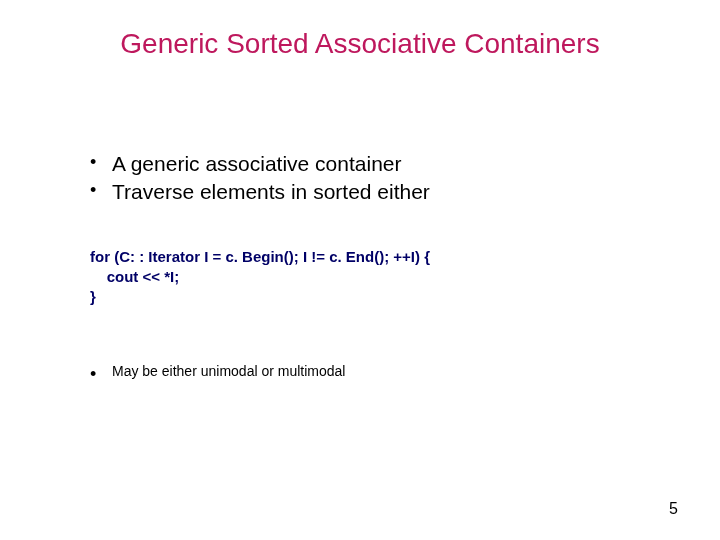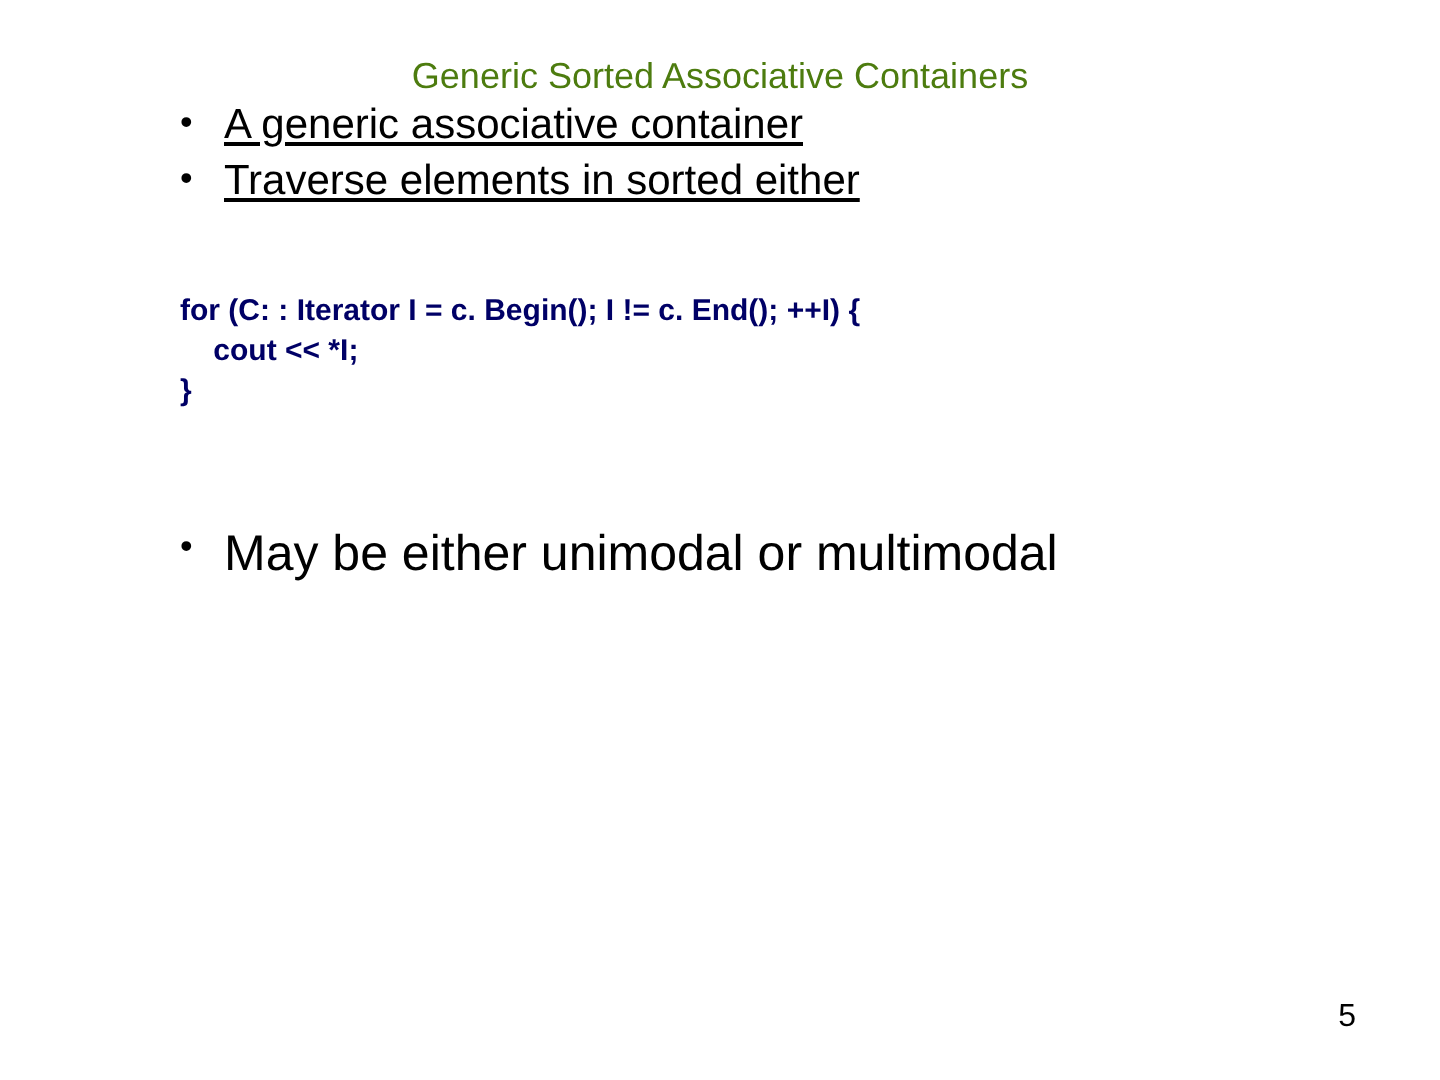--- a/index.html
+++ b/index.html
@@ -15,32 +15,32 @@
       position: relative;
       overflow: hidden;
     }
     .slide {
       width: 100%;
       height: 100%;
       padding: 28px 50px 30px 50px;
       position: relative;
     }
     .title {
-      font-size: 18px;
+      font-size: 28px;
       font-weight: normal;
       text-align: center;
-      color: #4d7c0f;
+      color: #be185d;
+      margin-bottom: 90px;
       margin-left: 40px;
       margin-right: 40px;
     }
     .bullet-list {
       list-style: none;
       padding-left: 40px;
       margin-bottom: 40px;
-      text-decoration: underline;
     }
     .bullet-list li {
       font-size: 21px;
       color: #000000;
       line-height: 1.35;
       position: relative;
       padding-left: 22px;
     }
     .bullet-list li::before {
       content: "•";
@@ -56,21 +56,21 @@
       padding-left: 40px;
       line-height: 1.35;
       margin-bottom: 55px;
       white-space: pre;
     }
     .bullet-list-2 {
       list-style: none;
       padding-left: 40px;
     }
     .bullet-list-2 li {
-      font-size: 25px;
+      font-size: 14px;
       color: #000000;
       line-height: 1.35;
       position: relative;
       padding-left: 22px;
     }
     .bullet-list-2 li::before {
       content: "•";
       position: absolute;
       left: 0;
       font-size: 18px;

